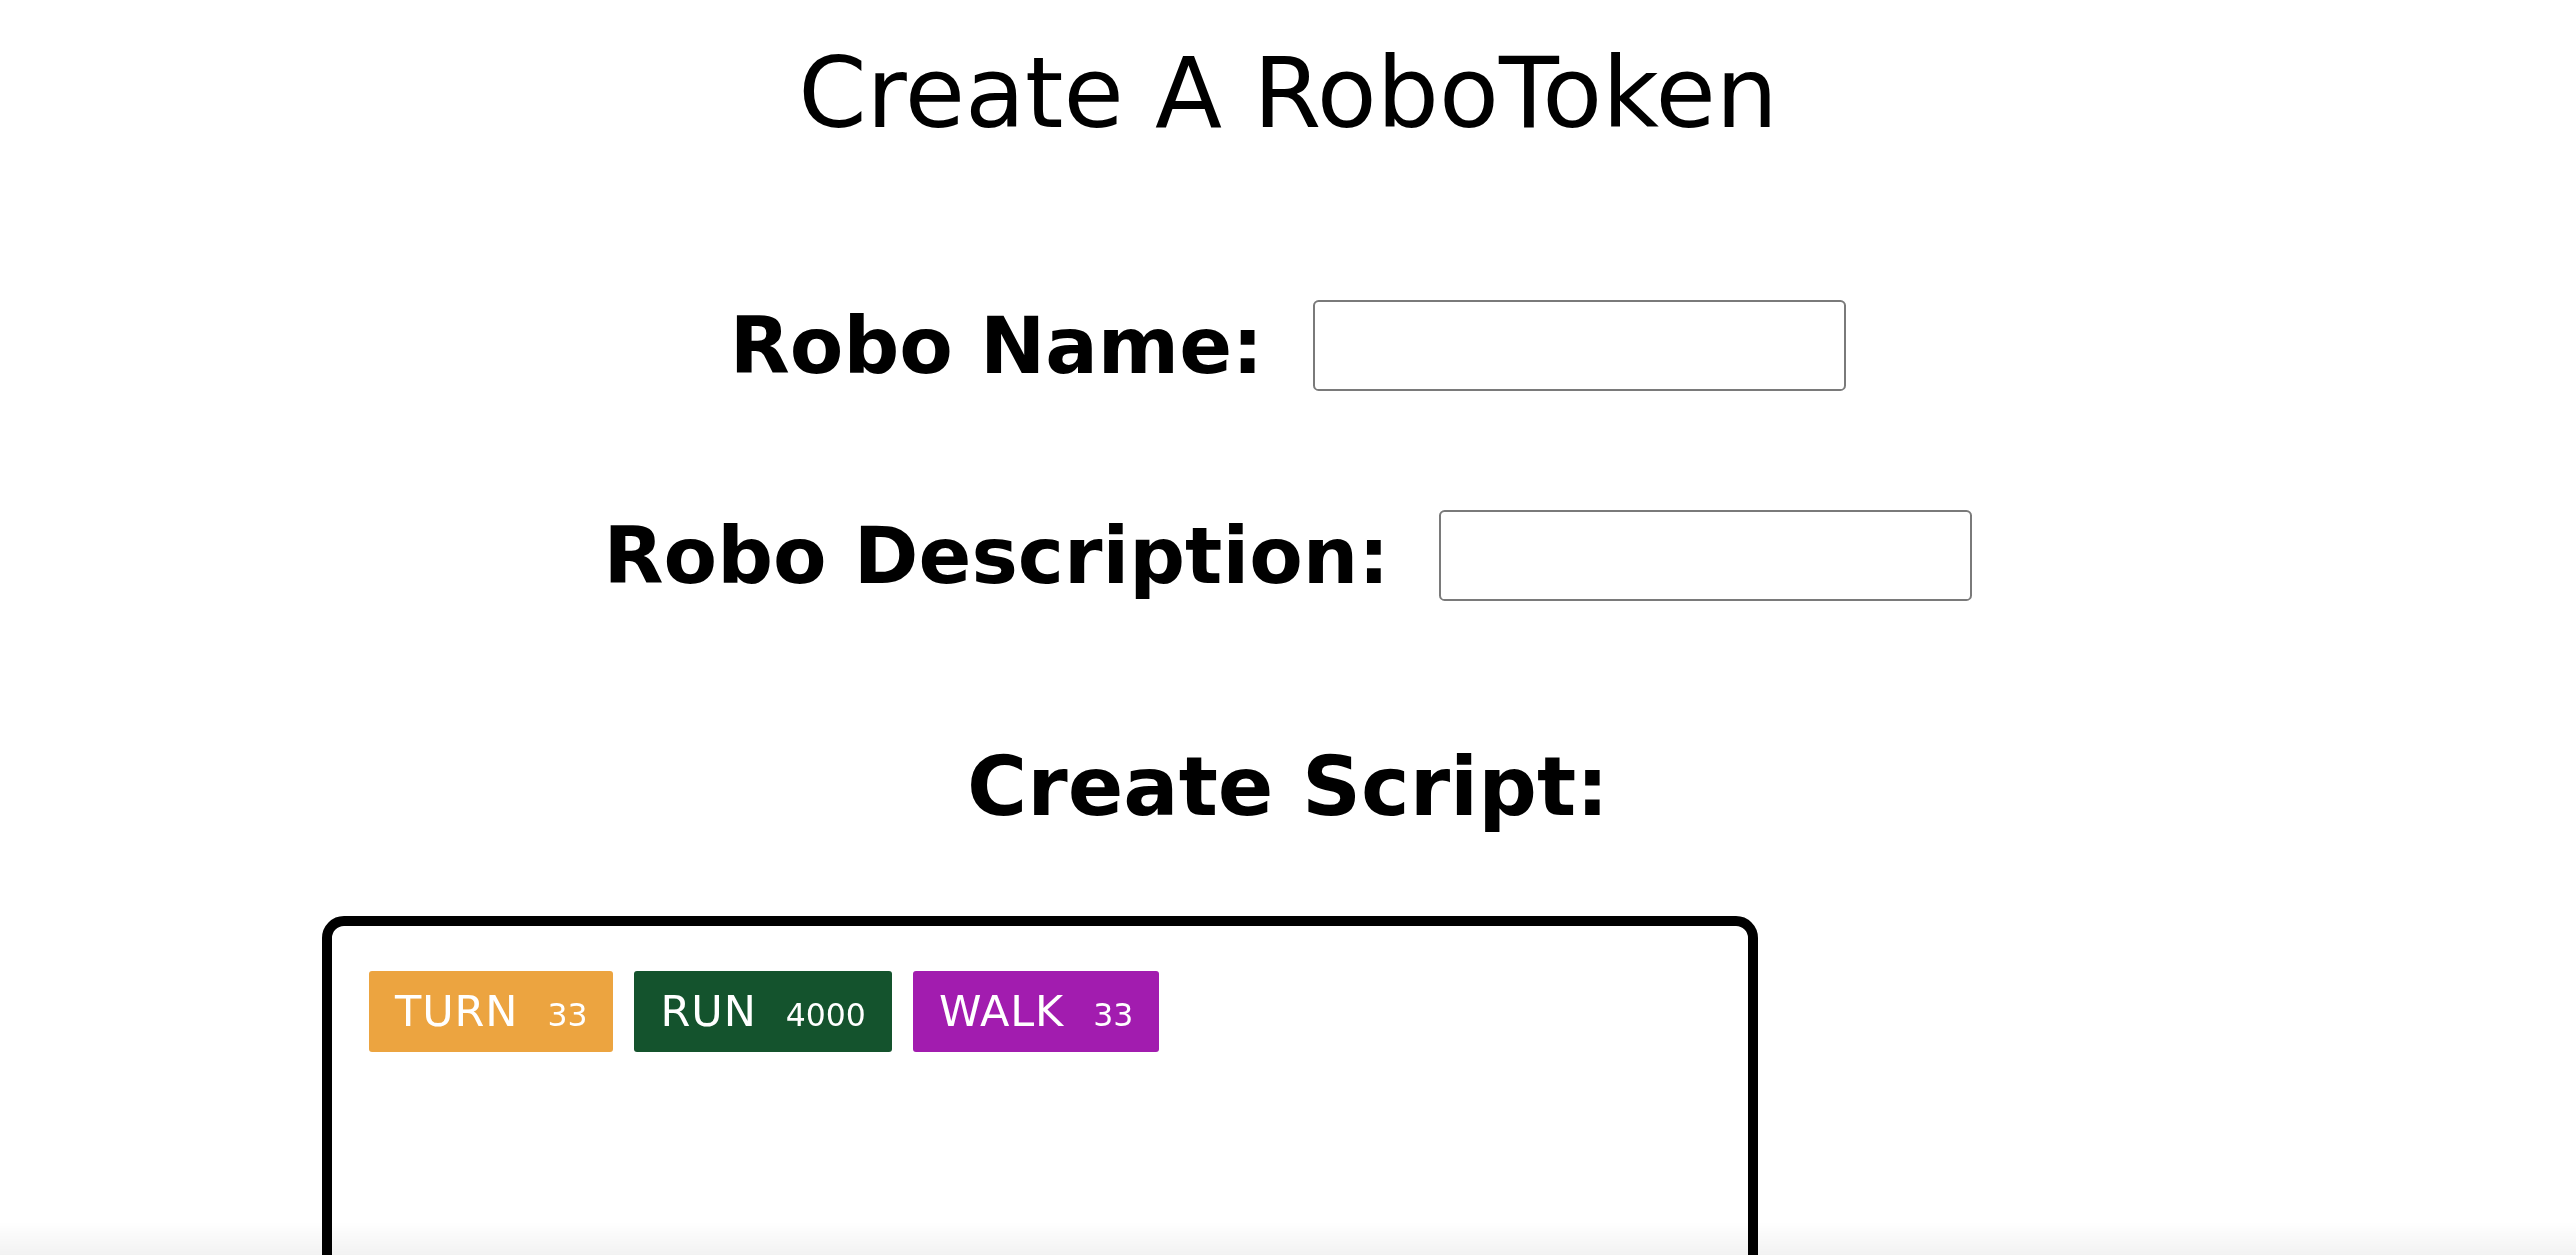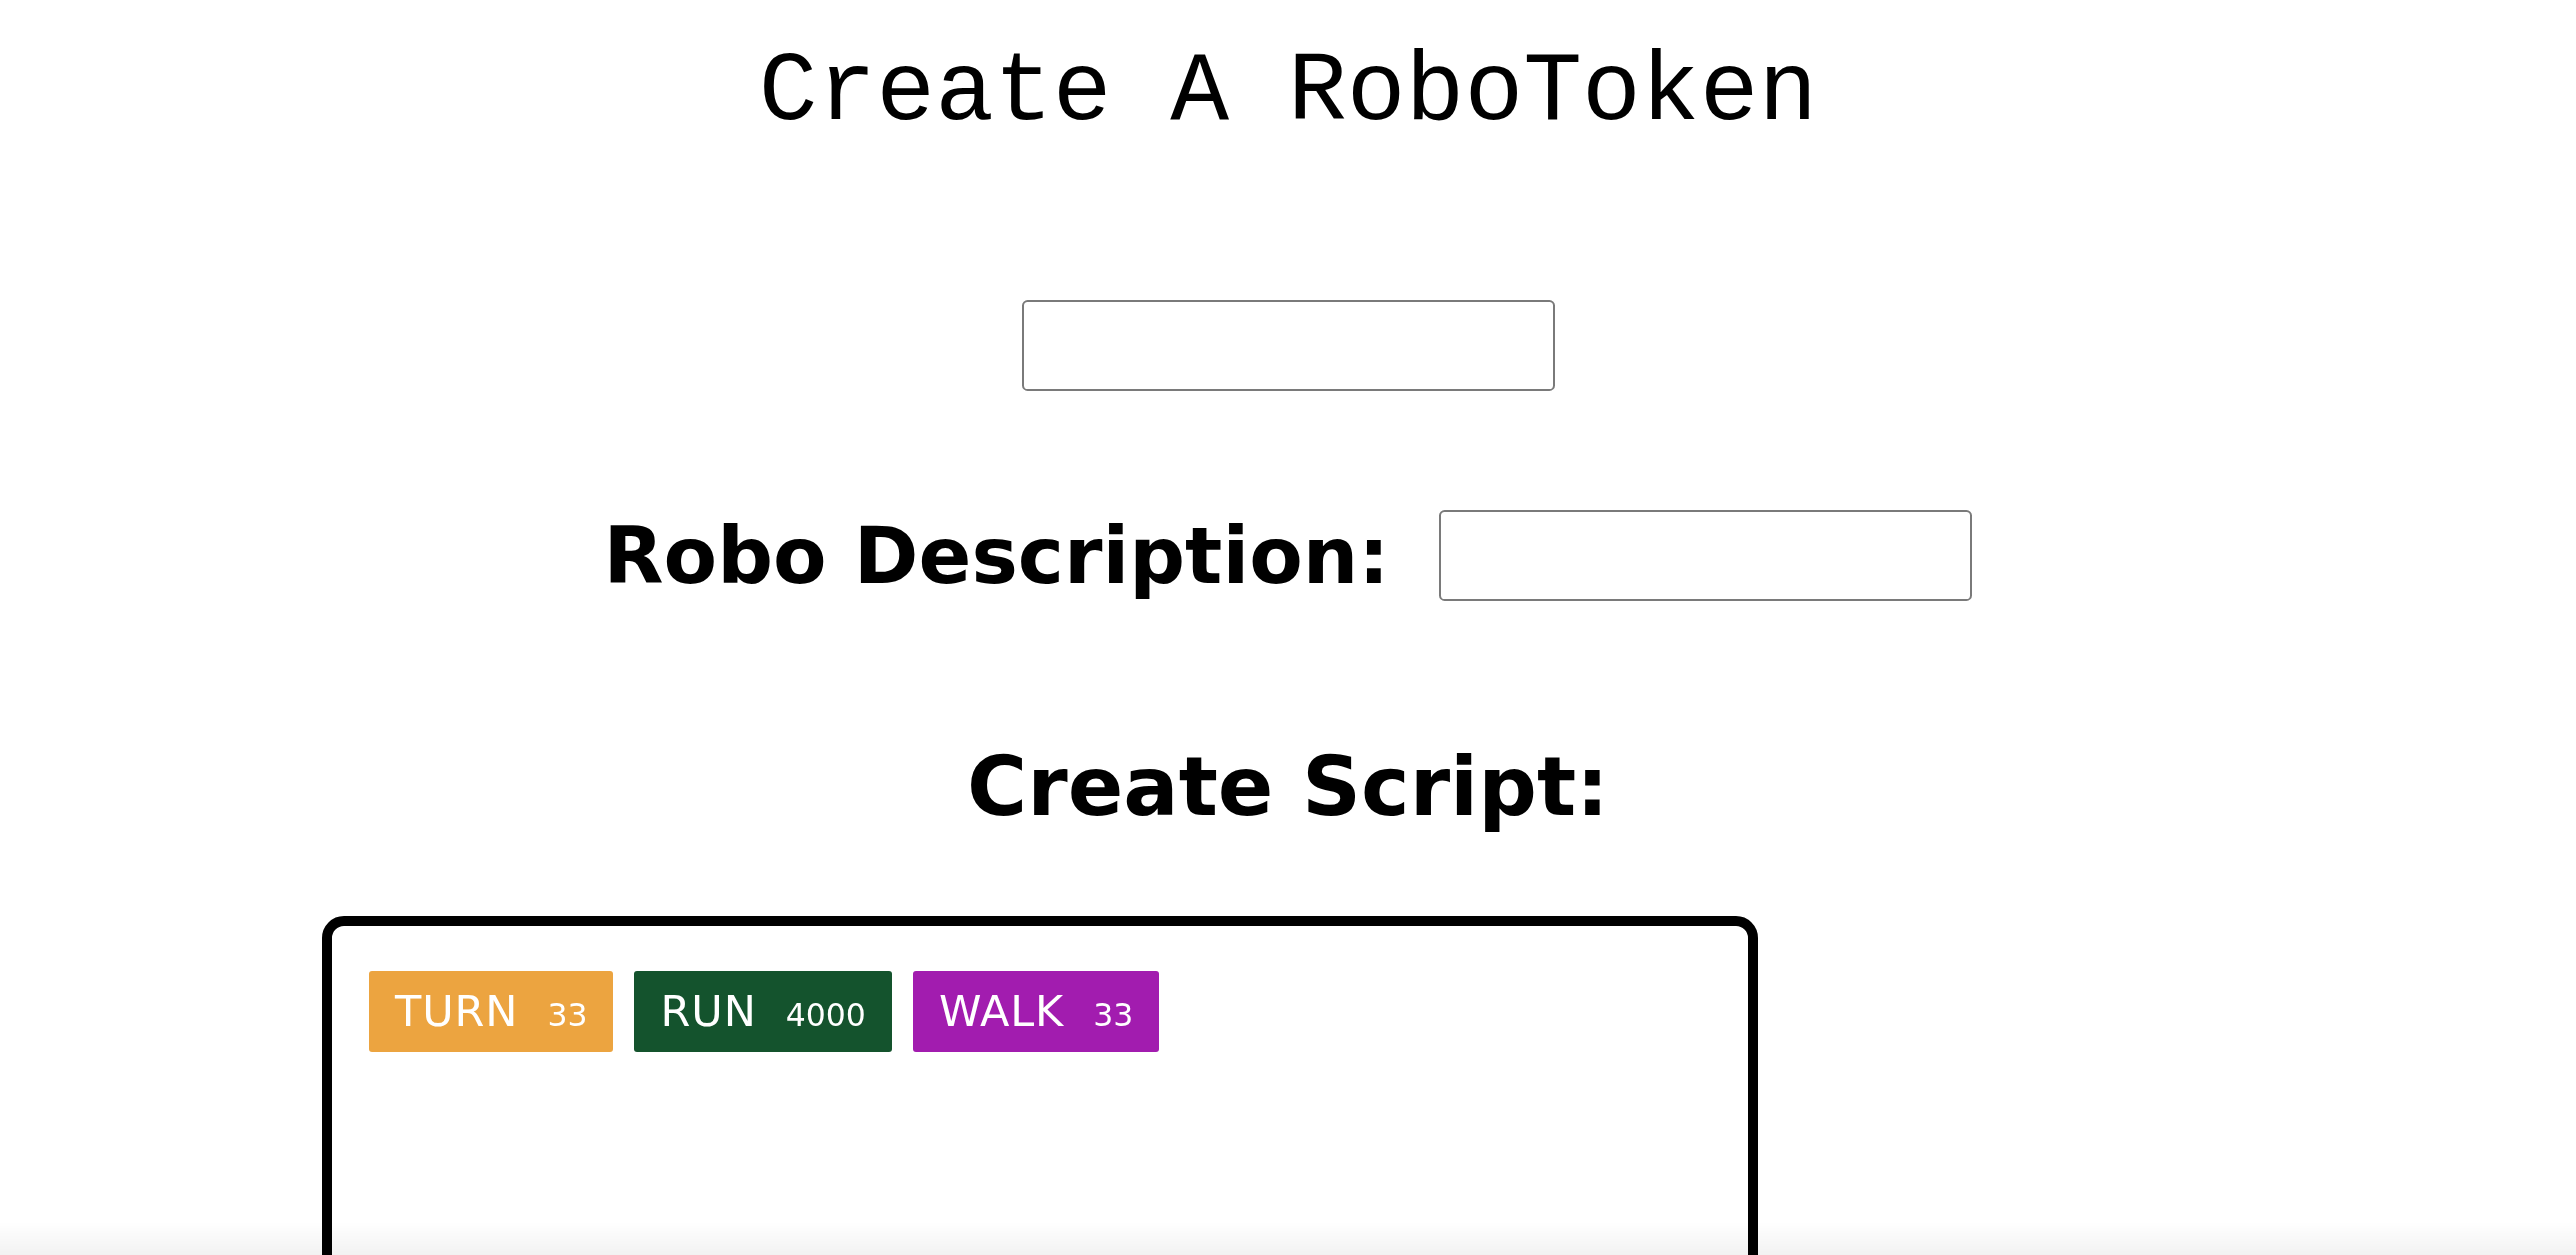--- a/index.html
+++ b/index.html
@@ -13,21 +13,20 @@
     color: #000000;
   }
 
   .page-title {
     margin: 31.5px 0 0 0;
     text-align: center;
     font-size: 98px;
     font-weight: 400;
     line-height: 1.25;
     color: #000000;
-    font-family: Liberation Mono, monospace;
   }
 
   .form-row {
     display: flex;
     justify-content: center;
     align-items: center;
     gap: 50px;
   }
 
   .form-row.name-row { margin-top: 146px; }
@@ -115,20 +114,21 @@
   }
 </style>
 </head>
 <body>
 
 <main>
 
   <h1 class="page-title">Create A RoboToken</h1>
 
   <div class="form-row name-row">
+    <label class="field-label">Robo Name:</label>
     <input type="text" class="text-input" value="" style="">
   </div>
 
   <div class="form-row description-row">
     <label class="field-label">Robo Description:</label>
     <input type="text" class="text-input" value="" style="">
   </div>
 
   <h2 class="script-heading">Create Script:</h2>
 

